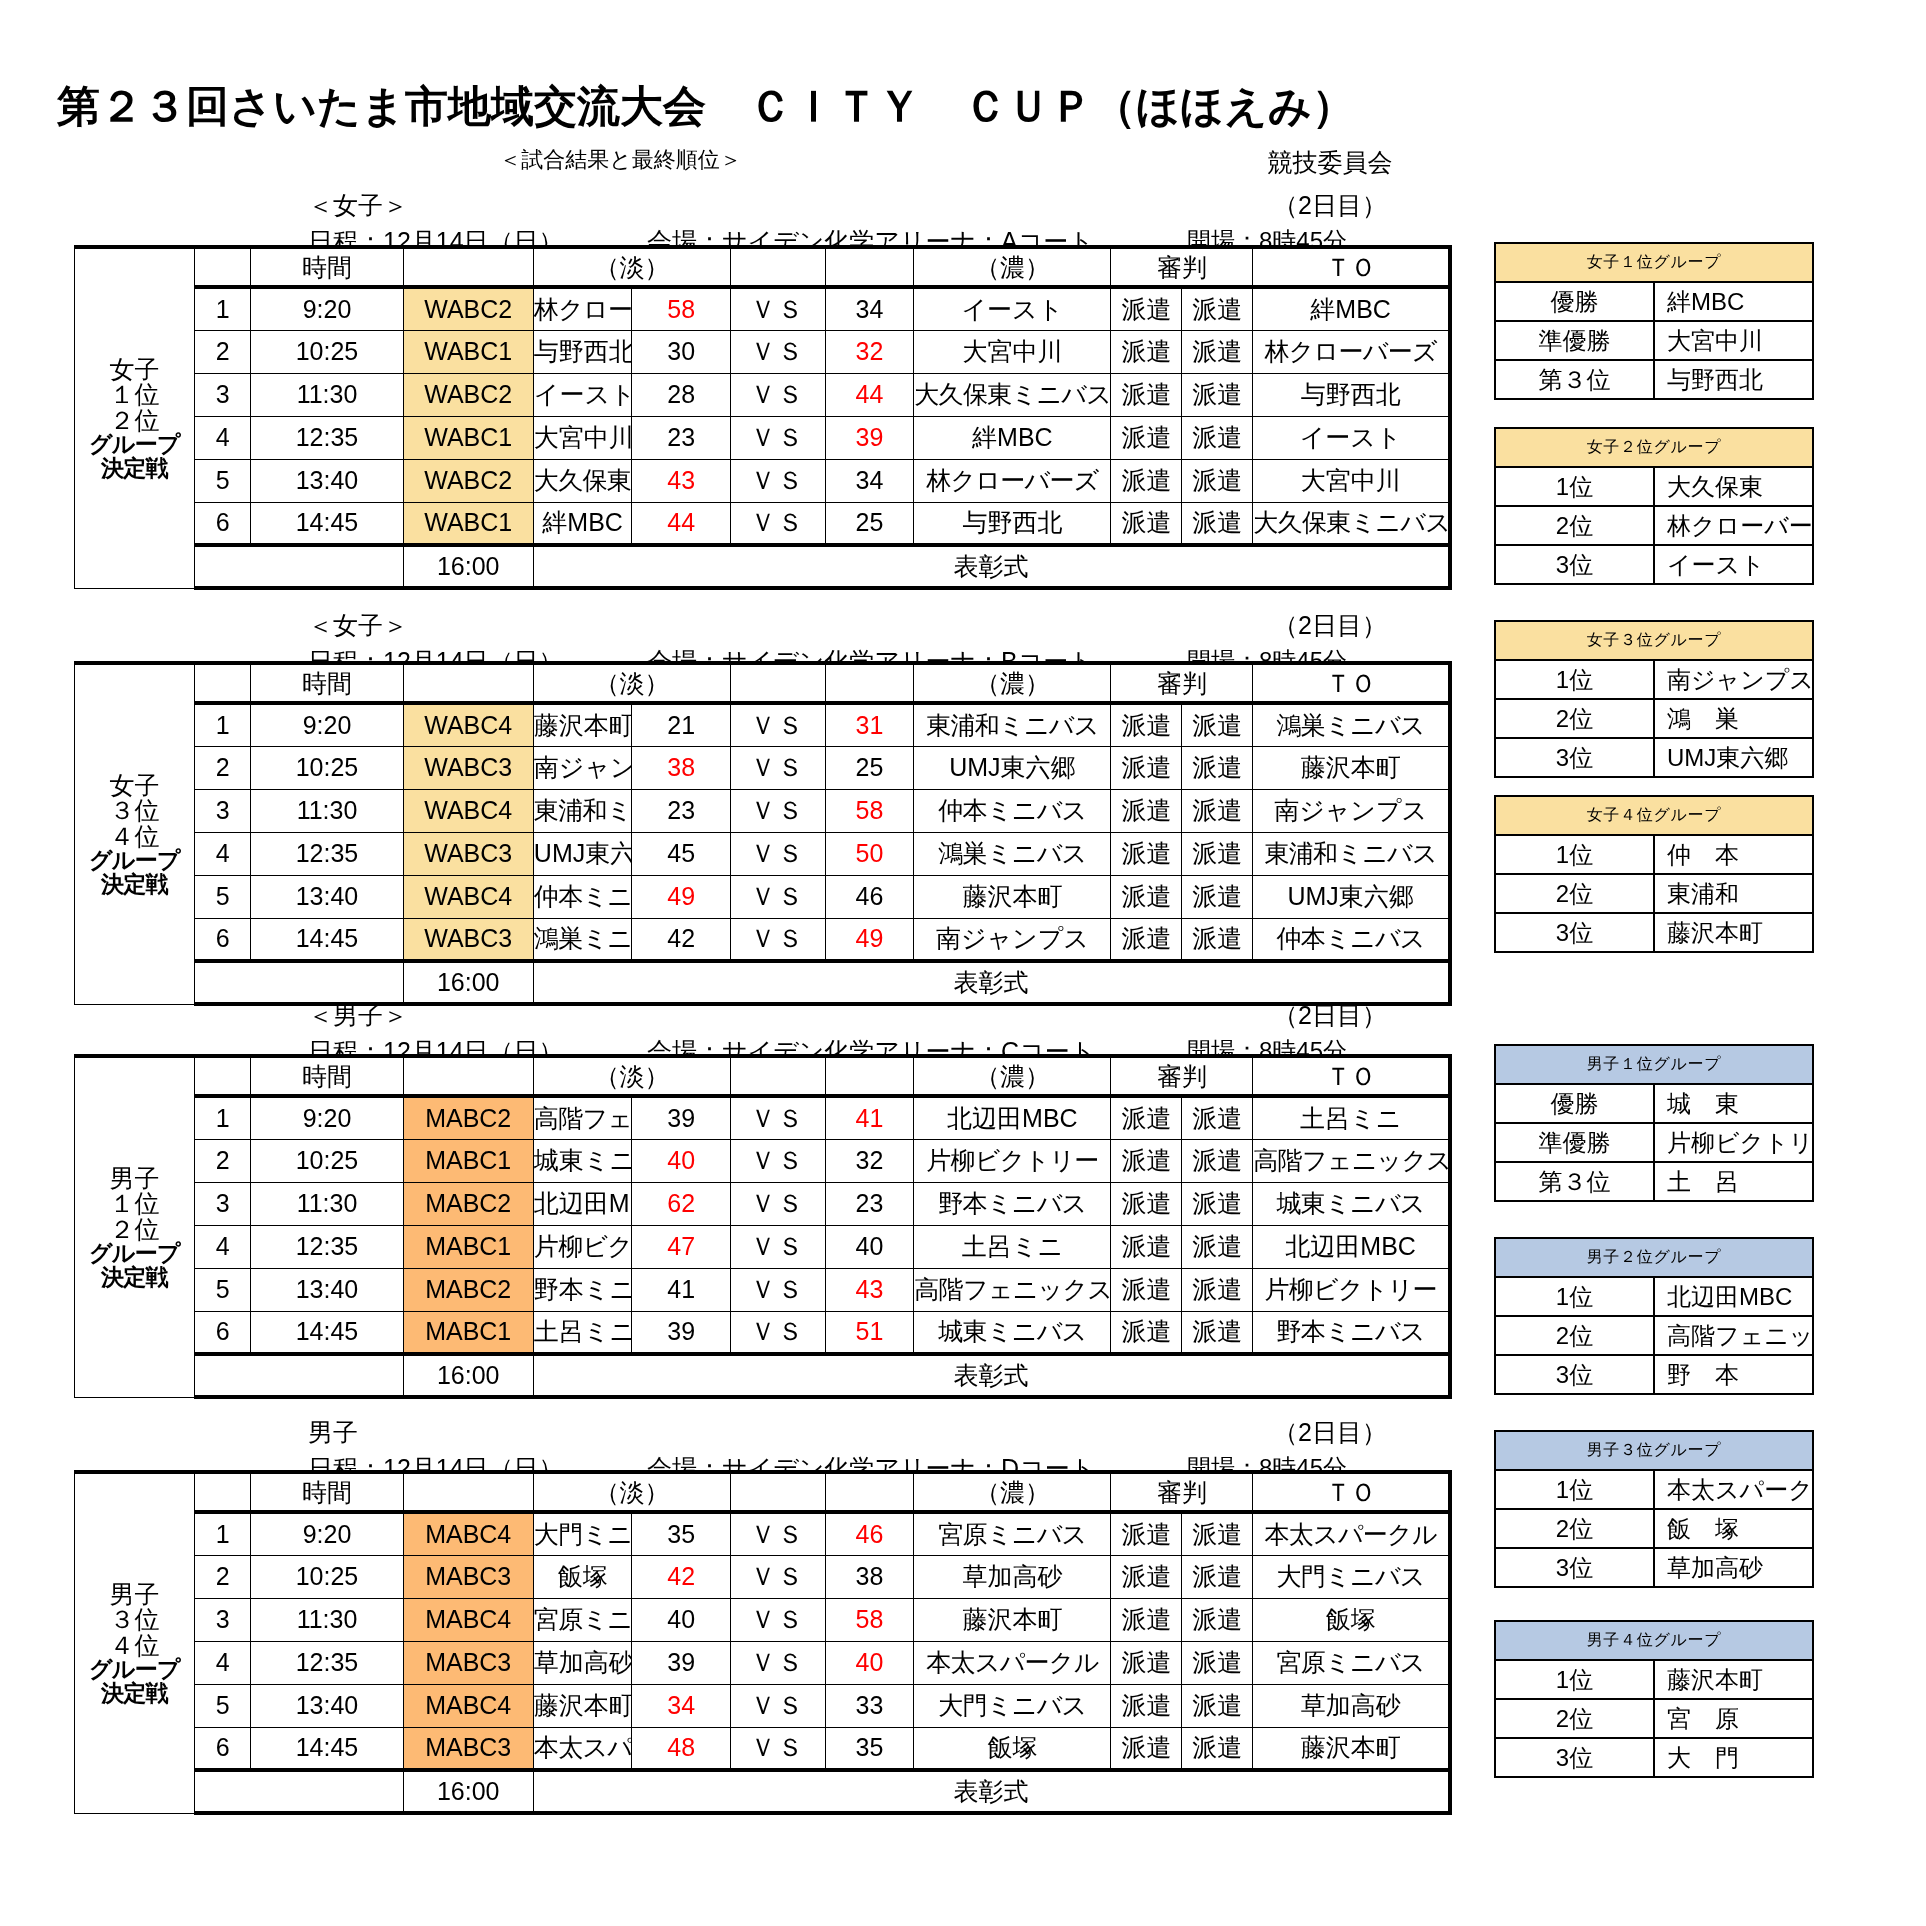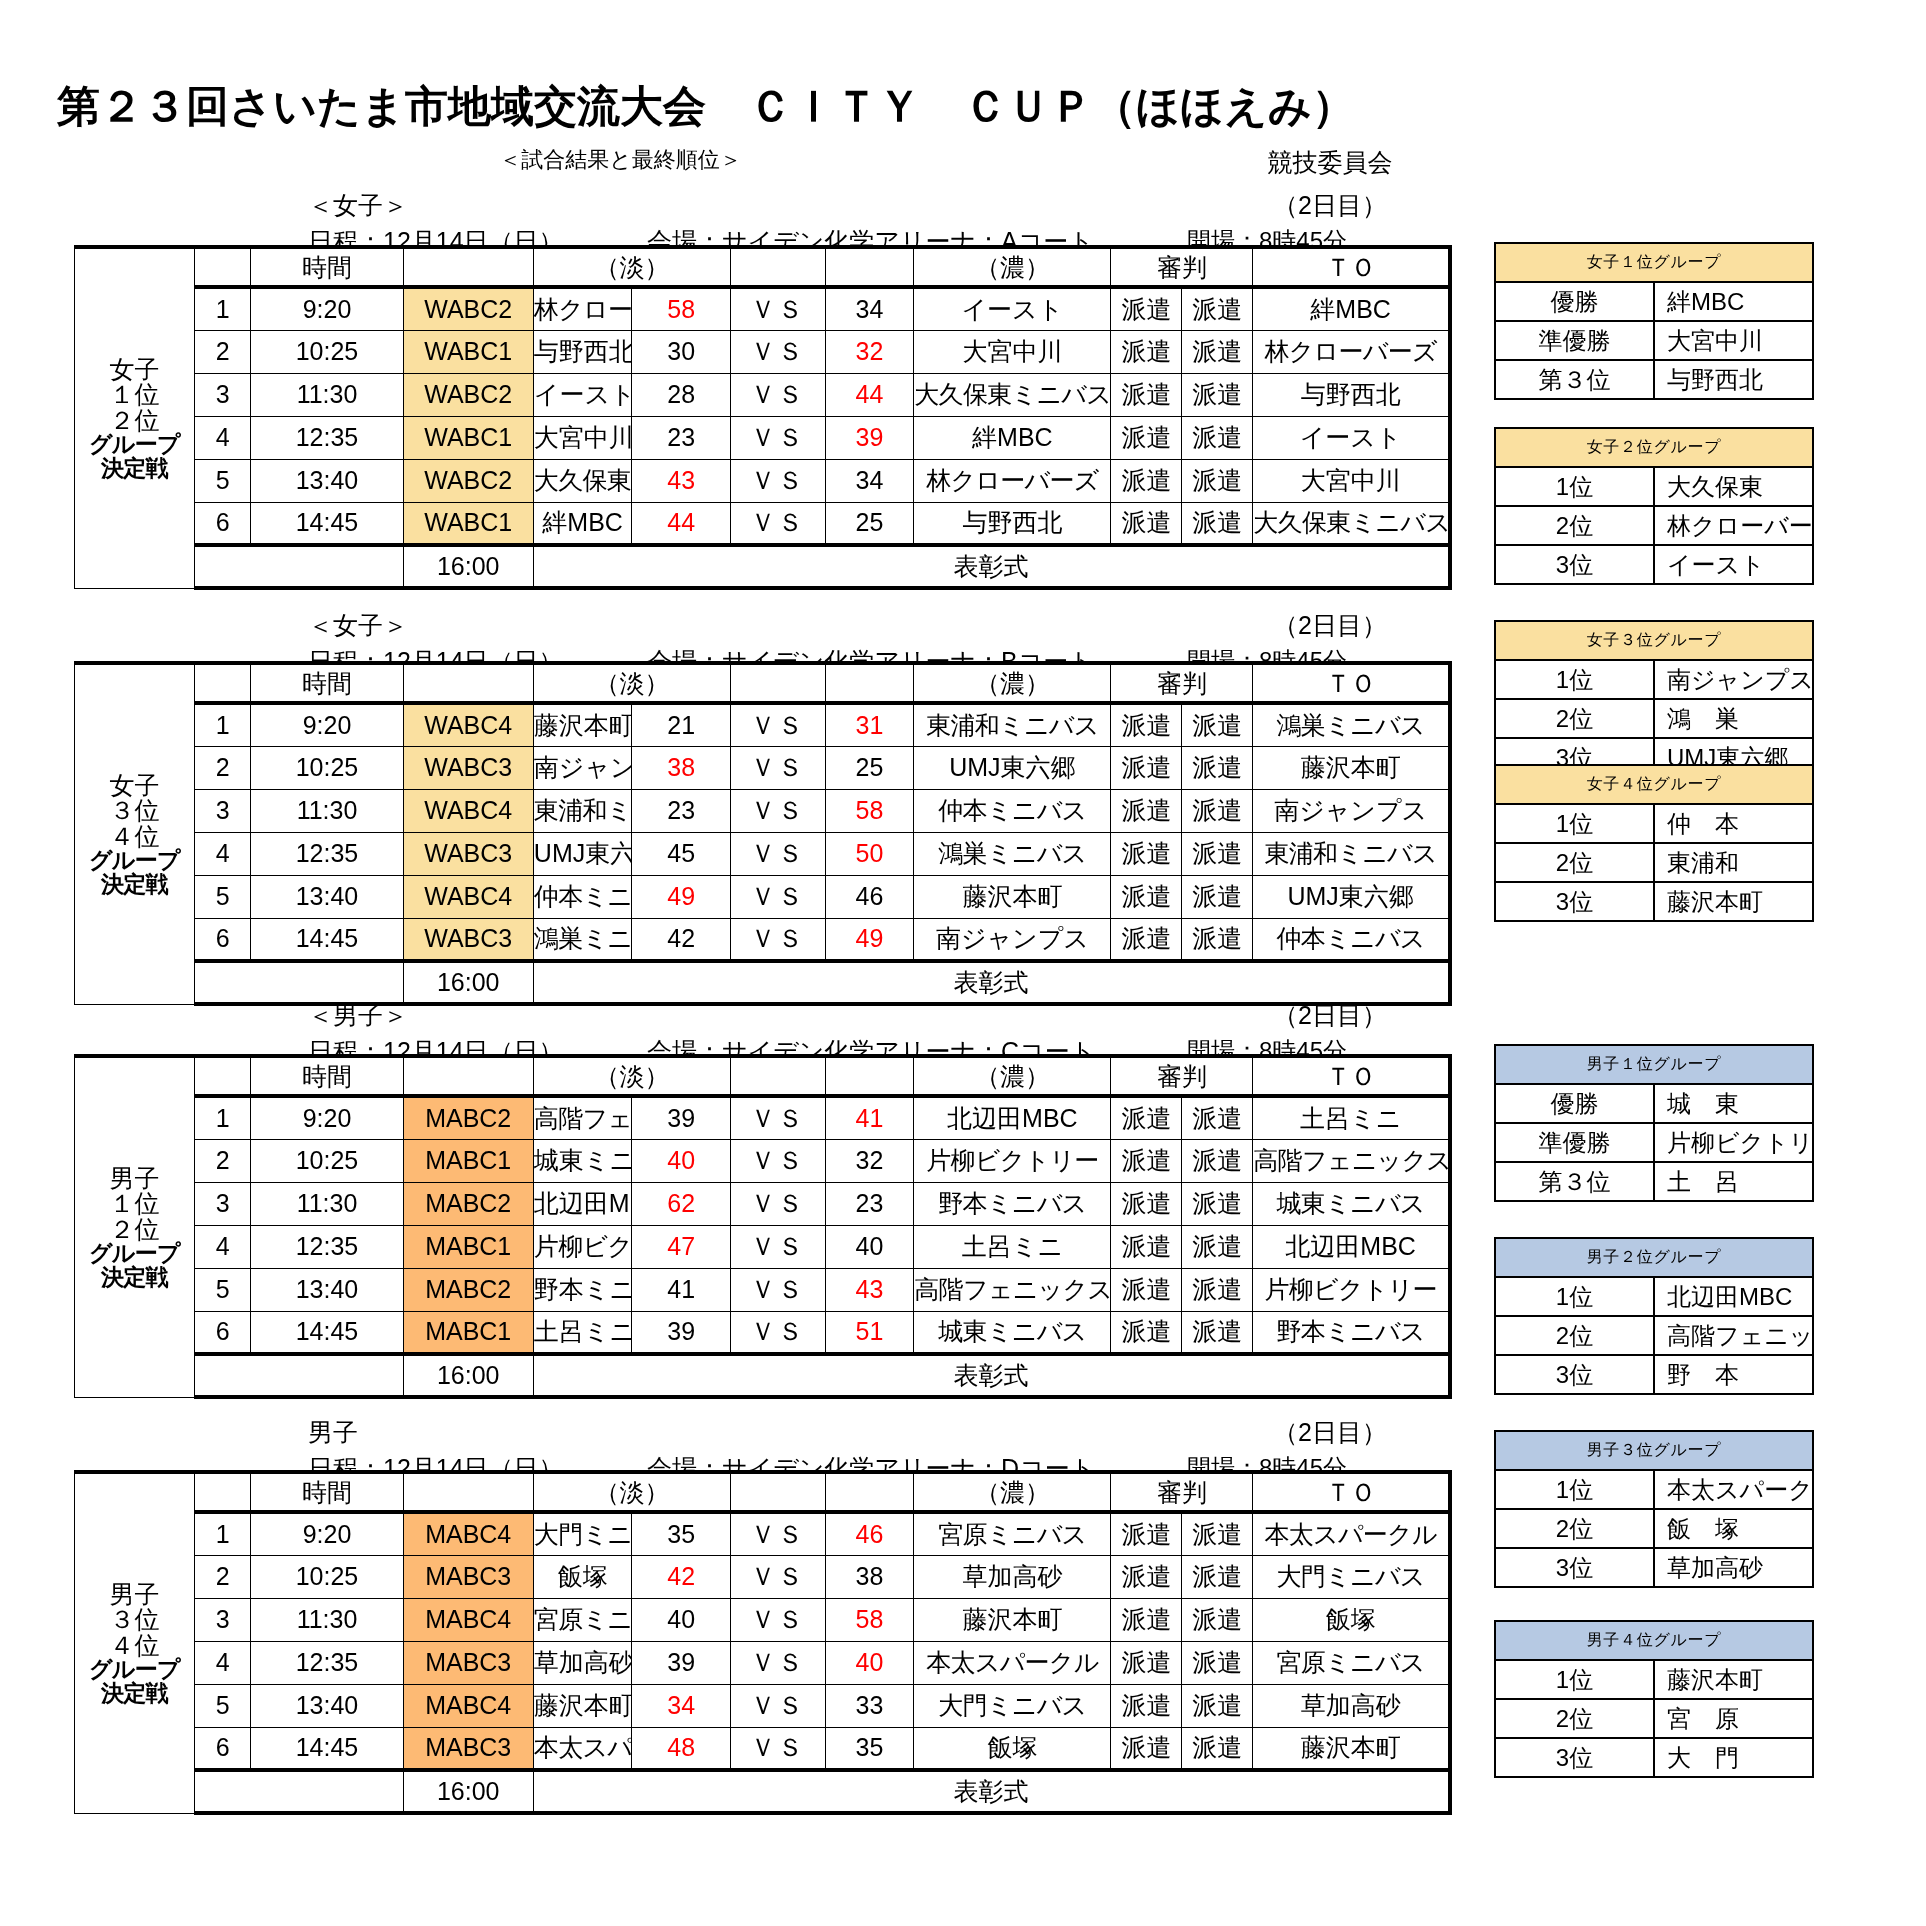--- a/index.html
+++ b/index.html
@@ -620,21 +620,21 @@
           <tr>
             <td class="rb-pos">2位</td>
             <td class="rb-team">鴻　巣</td>
           </tr>
           <tr>
             <td class="rb-pos">3位</td>
             <td class="rb-team">UMJ東六郷</td>
           </tr>
         </tbody>
       </table>
-      <table class="rankbox" style="top: 764px; left: 1494px;">
+      <table class="rankbox" style="top: 795px; left: 1494px;">
         <tbody>
           <tr>
             <td class="rb-title" colspan="2">女子４位グループ</td>
           </tr>
           <tr>
             <td class="rb-pos">1位</td>
             <td class="rb-team">仲　本</td>
           </tr>
           <tr>
             <td class="rb-pos">2位</td>

